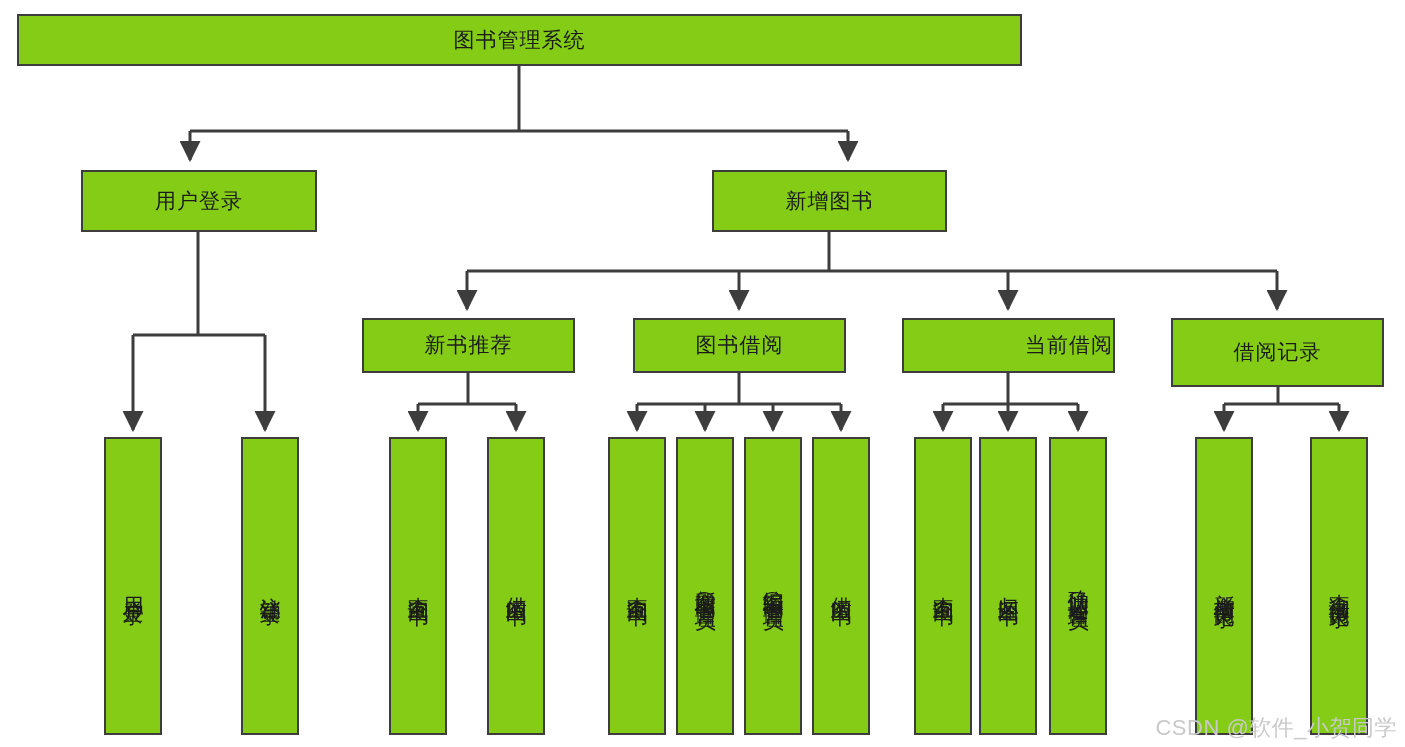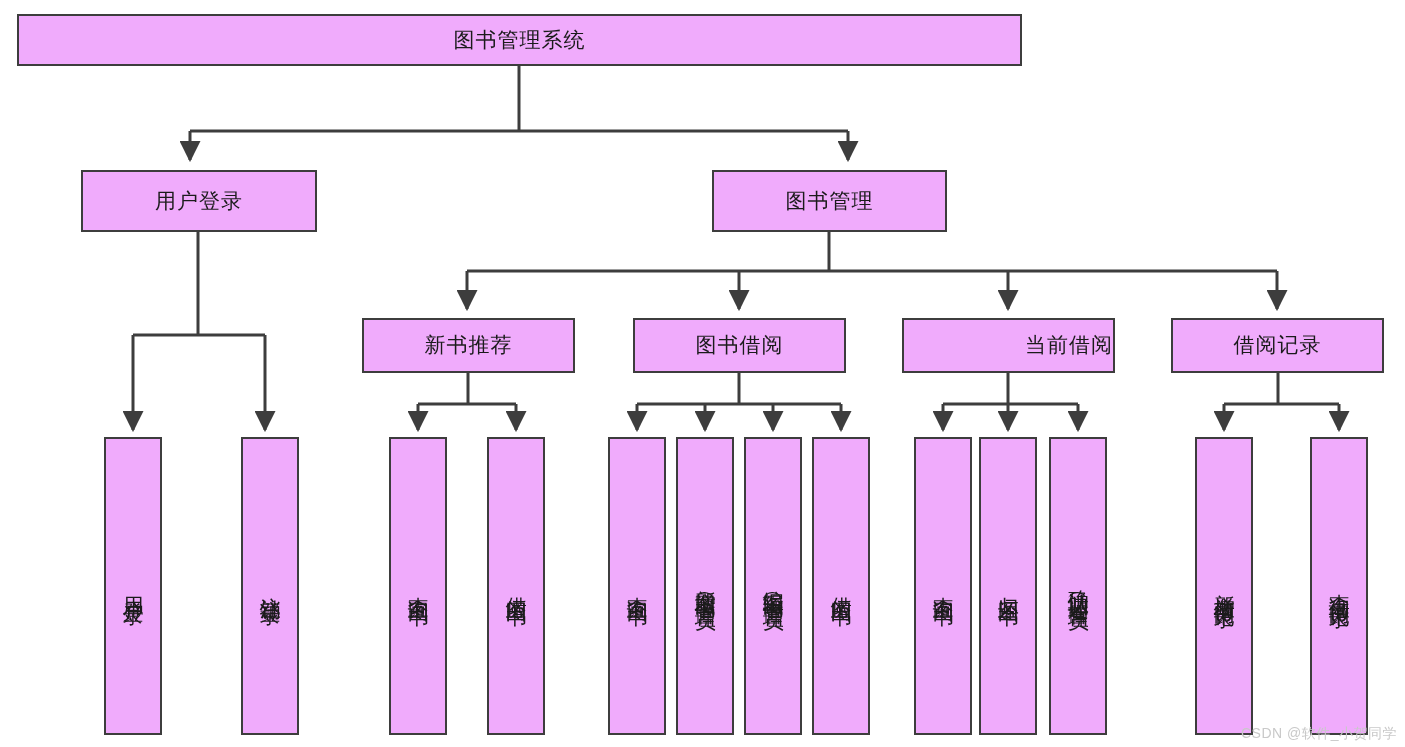--- a/index.html
+++ b/index.html
@@ -21,21 +21,21 @@
     position: absolute;
     left: 0;
     top: 0;
     width: 1405px;
     height: 747px;
   }
   .node {
     position: absolute;
     box-sizing: border-box;
     border: 2px solid #3d3d3d;
-    background: #f0abfc;
+    background: #84cc16;
     color: #1b1b1b;
     display: flex;
     align-items: center;
     justify-content: center;
     text-align: center;
     line-height: 1.25;
   }
   .node.horiz {
     font-size: 21px;
     letter-spacing: 1px;
@@ -49,21 +49,21 @@
   }
   .node.vert .label {
     writing-mode: vertical-rl;
     text-orientation: upright;
     display: block;
   }
   .watermark {
     position: absolute;
     right: 8px;
     bottom: 4px;
-    font-size: 14px;
+    font-size: 22px;
     color: #c9c9c9;
     letter-spacing: 0.5px;
     white-space: nowrap;
     pointer-events: none;
   }
 </style>
 </head>
 <body>
 
 <div id="stage">
@@ -120,36 +120,36 @@
 
   <div class="node horiz" style="left:17px; top:14px; width:1005px; height:52px;">
     <span class="label">图书管理系统</span>
   </div>
 
   <div class="node horiz" style="left:81px; top:170px; width:236px; height:62px;">
     <span class="label">用户登录</span>
   </div>
 
   <div class="node horiz" style="left:712px; top:170px; width:235px; height:62px;">
-    <span class="label">图书管理</span>
+    <span class="label">新增图书</span>
   </div>
 
   <div class="node horiz" style="left:362px; top:318px; width:213px; height:55px;text-align:right;">
     <span class="label">新书推荐</span>
   </div>
 
   <div class="node horiz" style="left:633px; top:318px; width:213px; height:55px;justify-content:center;">
     <span class="label">图书借阅</span>
   </div>
 
   <div class="node horiz" style="left:902px; top:318px; width:213px; height:55px;justify-content:flex-end;">
     <span class="label">当前借阅</span>
   </div>
 
-  <div class="node horiz" style="left:1171px; top:318px; width:213px; height:55px;">
+  <div class="node horiz" style="left:1171px; top:318px; width:213px; height:69px;">
     <span class="label">借阅记录</span>
   </div>
 
   <div class="node vert" style="left:104px; top:437px; width:58px; height:298px;">
     <span class="label">用户登录</span>
   </div>
 
   <div class="node vert" style="left:241px; top:437px; width:58px; height:298px;">
     <span class="label">注销登录</span>
   </div>

